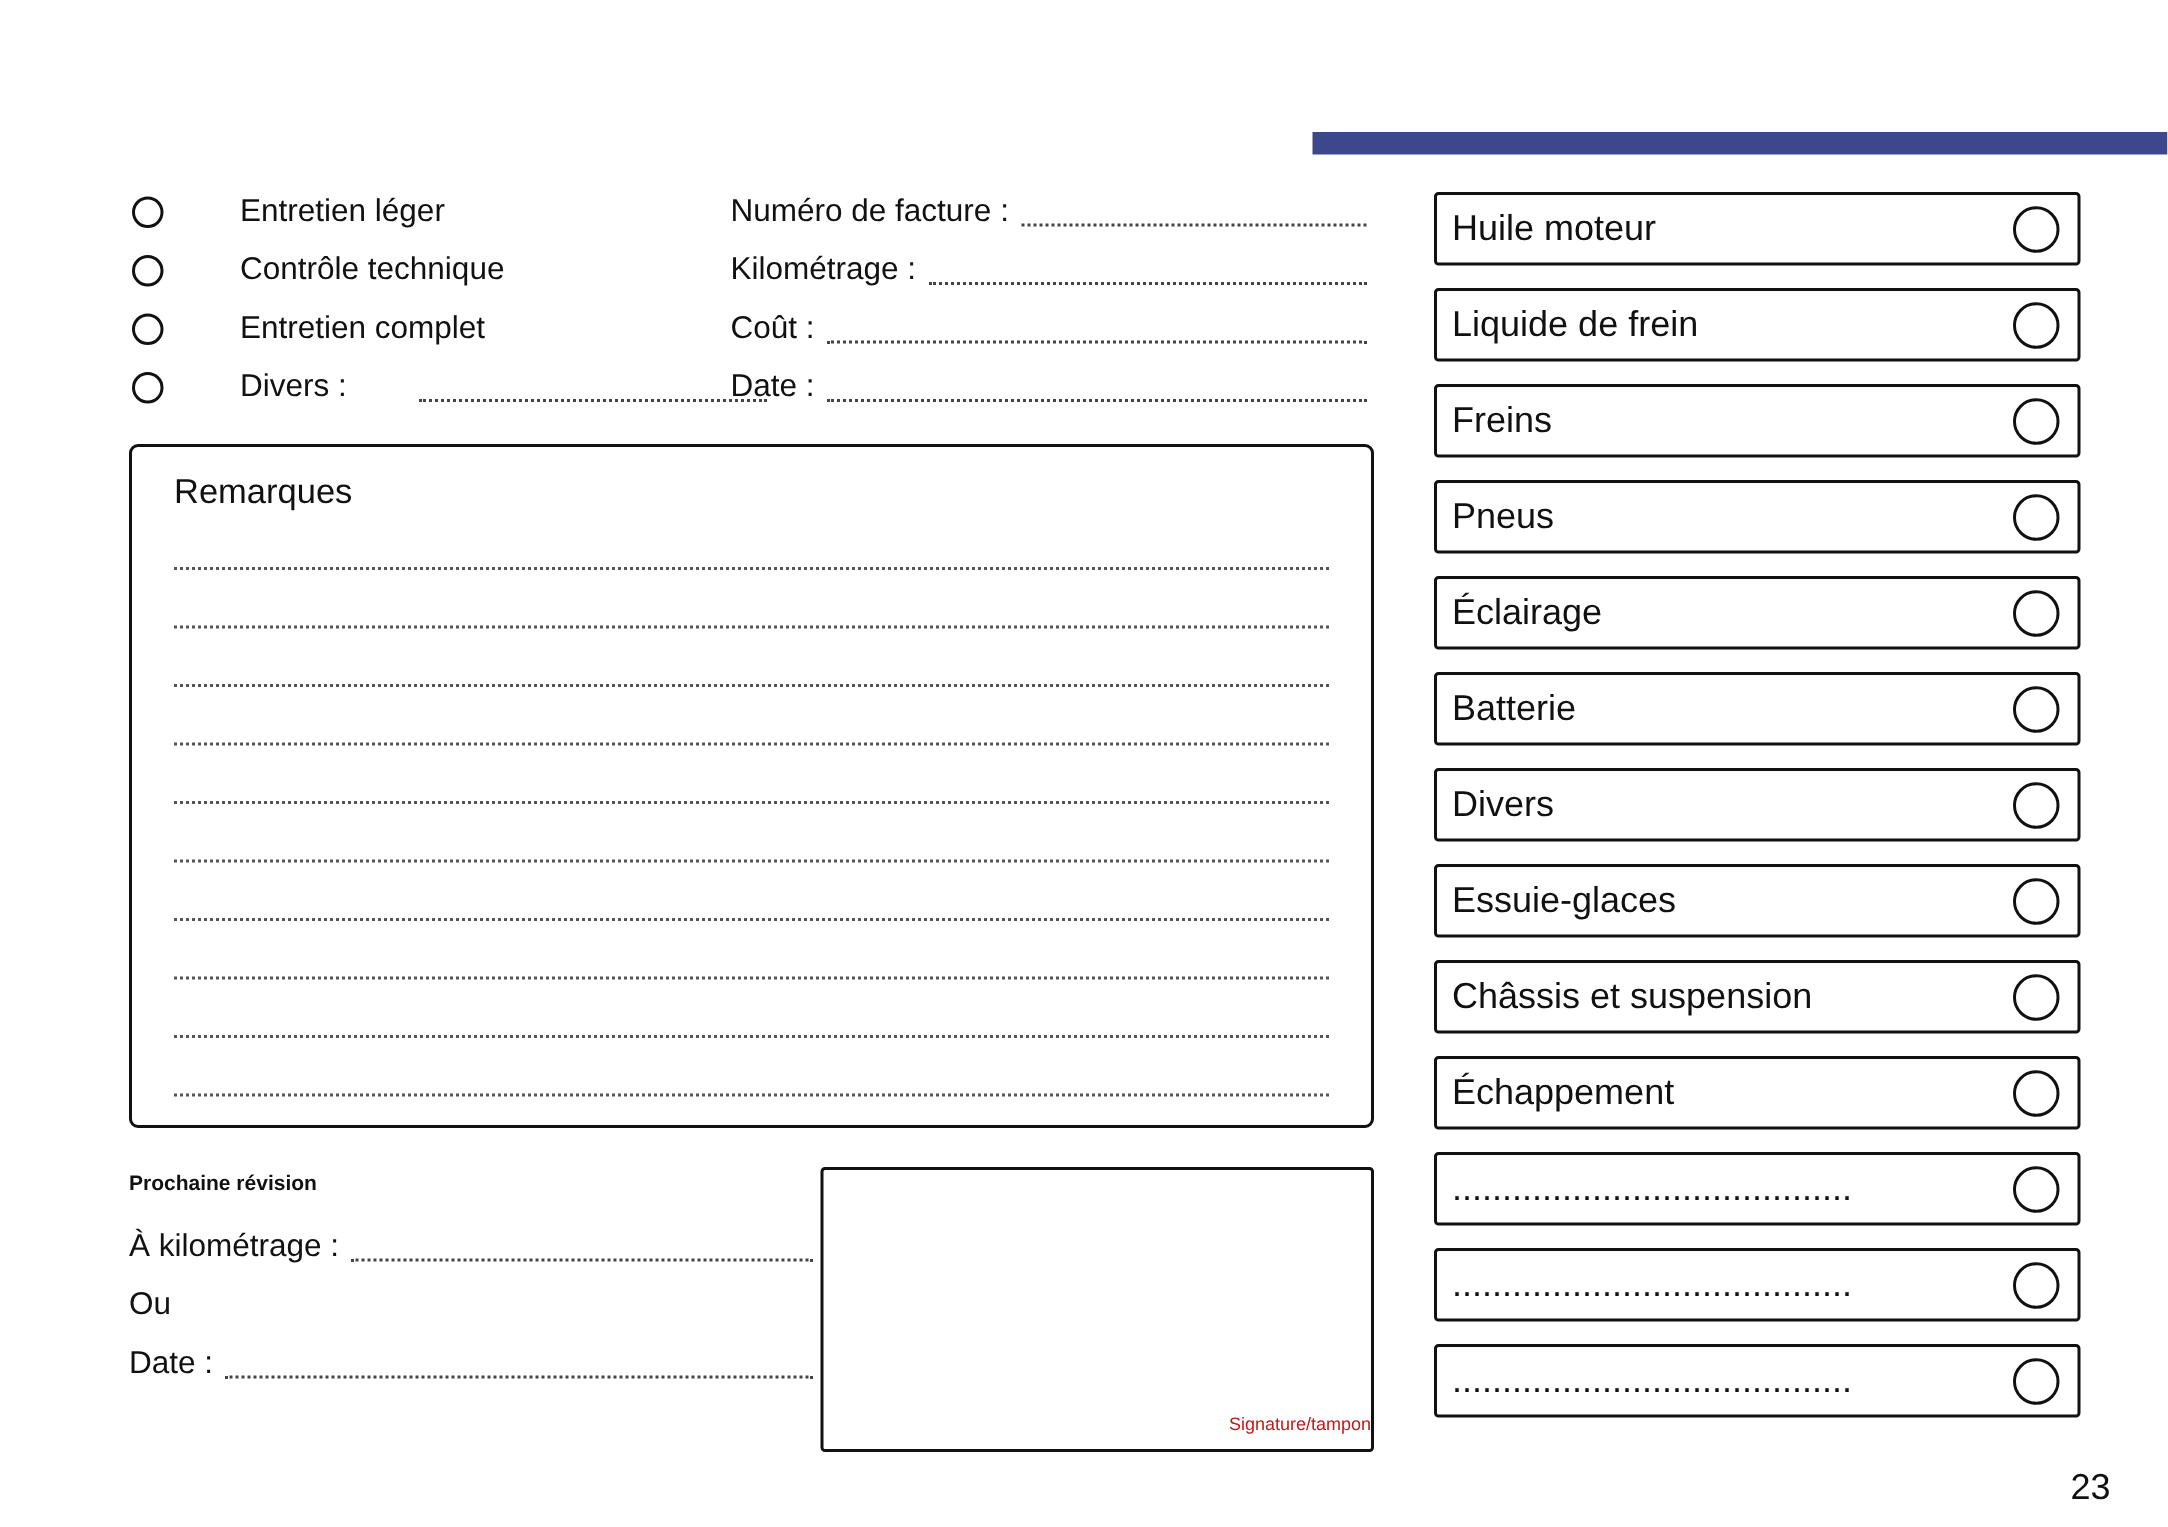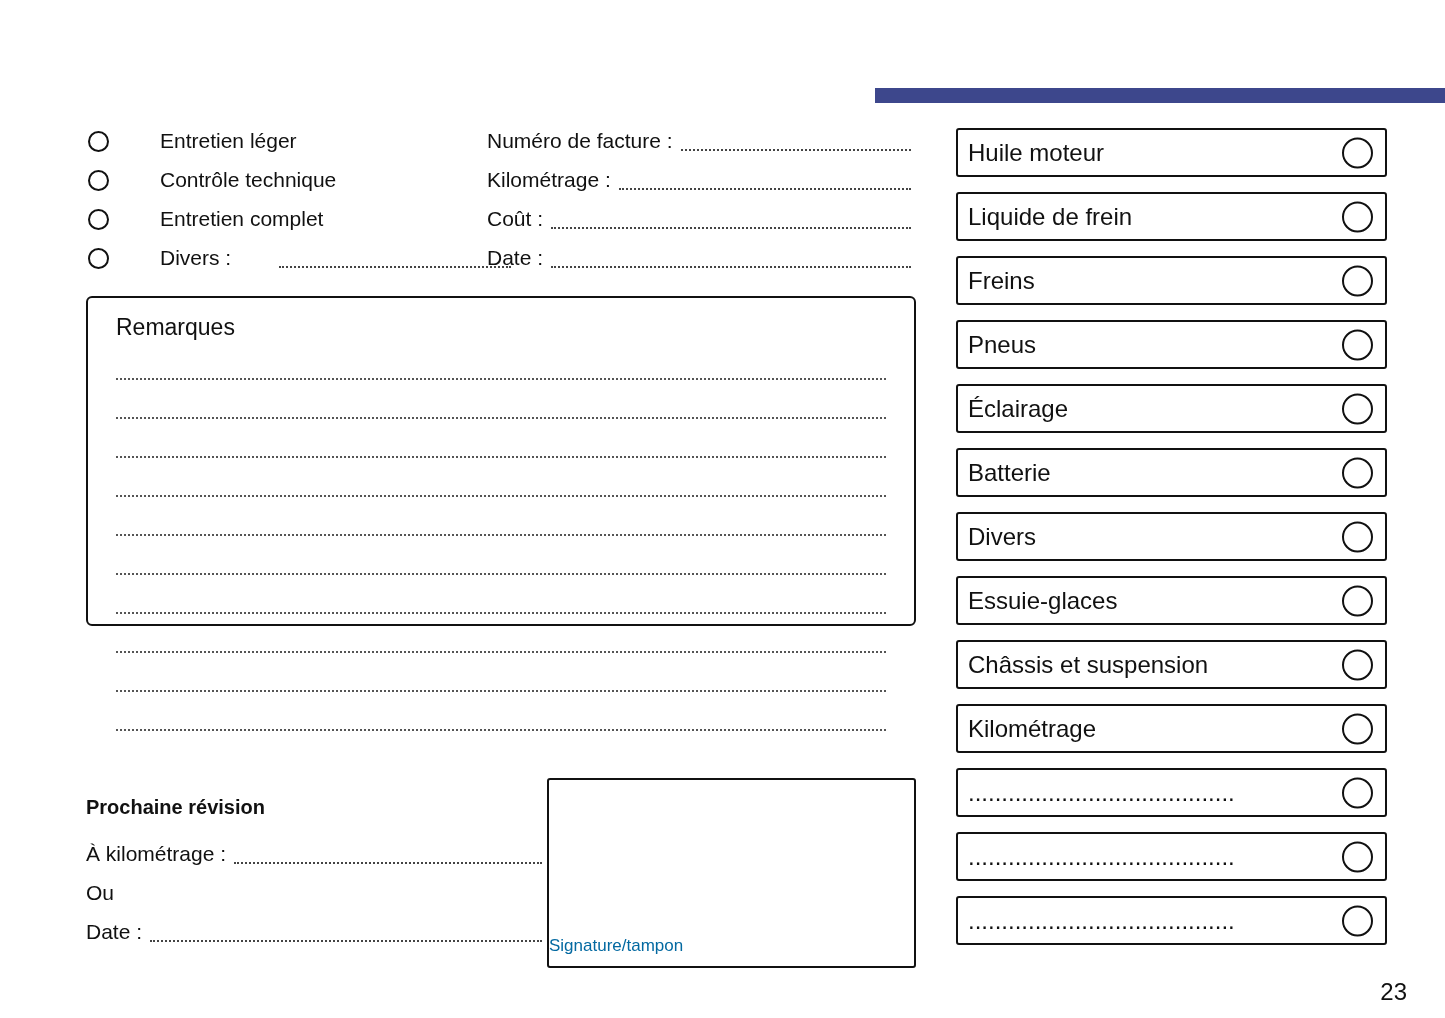--- a/index.html
+++ b/index.html
@@ -20,34 +20,34 @@
 
   .fill { border-bottom: 2px dotted #444; height: 12px; }
   .divers-fill { width: 232px; margin-left: 8px; align-self: flex-end; margin-bottom: 5px; }
 
   
   .fields { position: absolute; left: 487px; top: 126px; width: 424px; }
   .field-row { display: flex; align-items: center; height: 30px; margin-bottom: 9px; font-size: 21px; white-space: nowrap; }
   .field-row .fill { flex: 1; margin-left: 8px; align-self: flex-end; margin-bottom: 5px; }
 
   
-  .remarks-box { position: absolute; left: 86px; top: 296px; width: 830px; height: 330px; border: 2px solid #111; border-radius: 6px; background: #fff; }
+  .remarks-box { position: absolute; left: 86px; top: 296px; width: 830px; height: 456px; border: 2px solid #111; border-radius: 6px; background: #fff; }
   .remarks-title { font-size: 23px; margin: 16px 0 0 28px; }
   .rem-lines { padding: 0 28px; }
   .rem-line { height: 0; border-bottom: 2px dotted #555; margin-top: 37px; }
 
   
   .next-service { position: absolute; left: 86px; top: 780px; width: 456px; }
-  .ns-title { font-size: 20px; font-weight: bold; margin: 16px 0 20px 0; }
+  .ns-title { font-size: 14px; font-weight: bold; margin: 0 0 20px 0; }
   .ns-row { display: flex; align-items: center; height: 30px; margin-bottom: 9px; font-size: 21px; white-space: nowrap; }
   .ns-row .fill { flex: 1; margin-left: 8px; align-self: flex-end; margin-bottom: 5px; }
 
   
   .sig-box { position: absolute; left: 547px; top: 778px; width: 369px; height: 190px; border: 2px solid #111; border-radius: 3px; background: #fff; }
-  .sig-label { position: absolute; bottom: 10px; left: 0; right: 0; text-align: left; color: #0369a1; font-size: 17px; }
+  .sig-label { position: absolute; bottom: 10px; left: 0; right: 0; text-align: right; color: #b91c1c; font-size: 12px; }
 
   
   .checklist { position: absolute; left: 956px; top: 128px; width: 431px; }
   .chk-row { position: relative; display: flex; align-items: center; height: 49px; border: 2px solid #111; border-radius: 3px; margin-bottom: 15px; padding-left: 10px; padding-right: 60px; font-size: 24px; background: #fff; white-space: nowrap; overflow: hidden; }
   .chk-circle { position: absolute; right: 12px; top: 50%; transform: translateY(-50%); width: 31px; height: 31px; border: 2px solid #111; border-radius: 50%; background: #fff; }
 
   .page-number { position: absolute; right: 38px; bottom: 12px; font-size: 24px; }
 </style>
 </head>
 <body>
@@ -159,21 +159,21 @@
   </div>
   <div class="chk-row">
     <span>Essuie-glaces</span>
     <span class="chk-circle"></span>
   </div>
   <div class="chk-row">
     <span>Châssis et suspension</span>
     <span class="chk-circle"></span>
   </div>
   <div class="chk-row">
-    <span>Kilométrage</span>
+    <span>Échappement</span>
     <span class="chk-circle"></span>
   </div>
   <div class="chk-row">
     <span>........................................</span>
     <span class="chk-circle"></span>
   </div>
   <div class="chk-row">
     <span>........................................</span>
     <span class="chk-circle"></span>
   </div>

